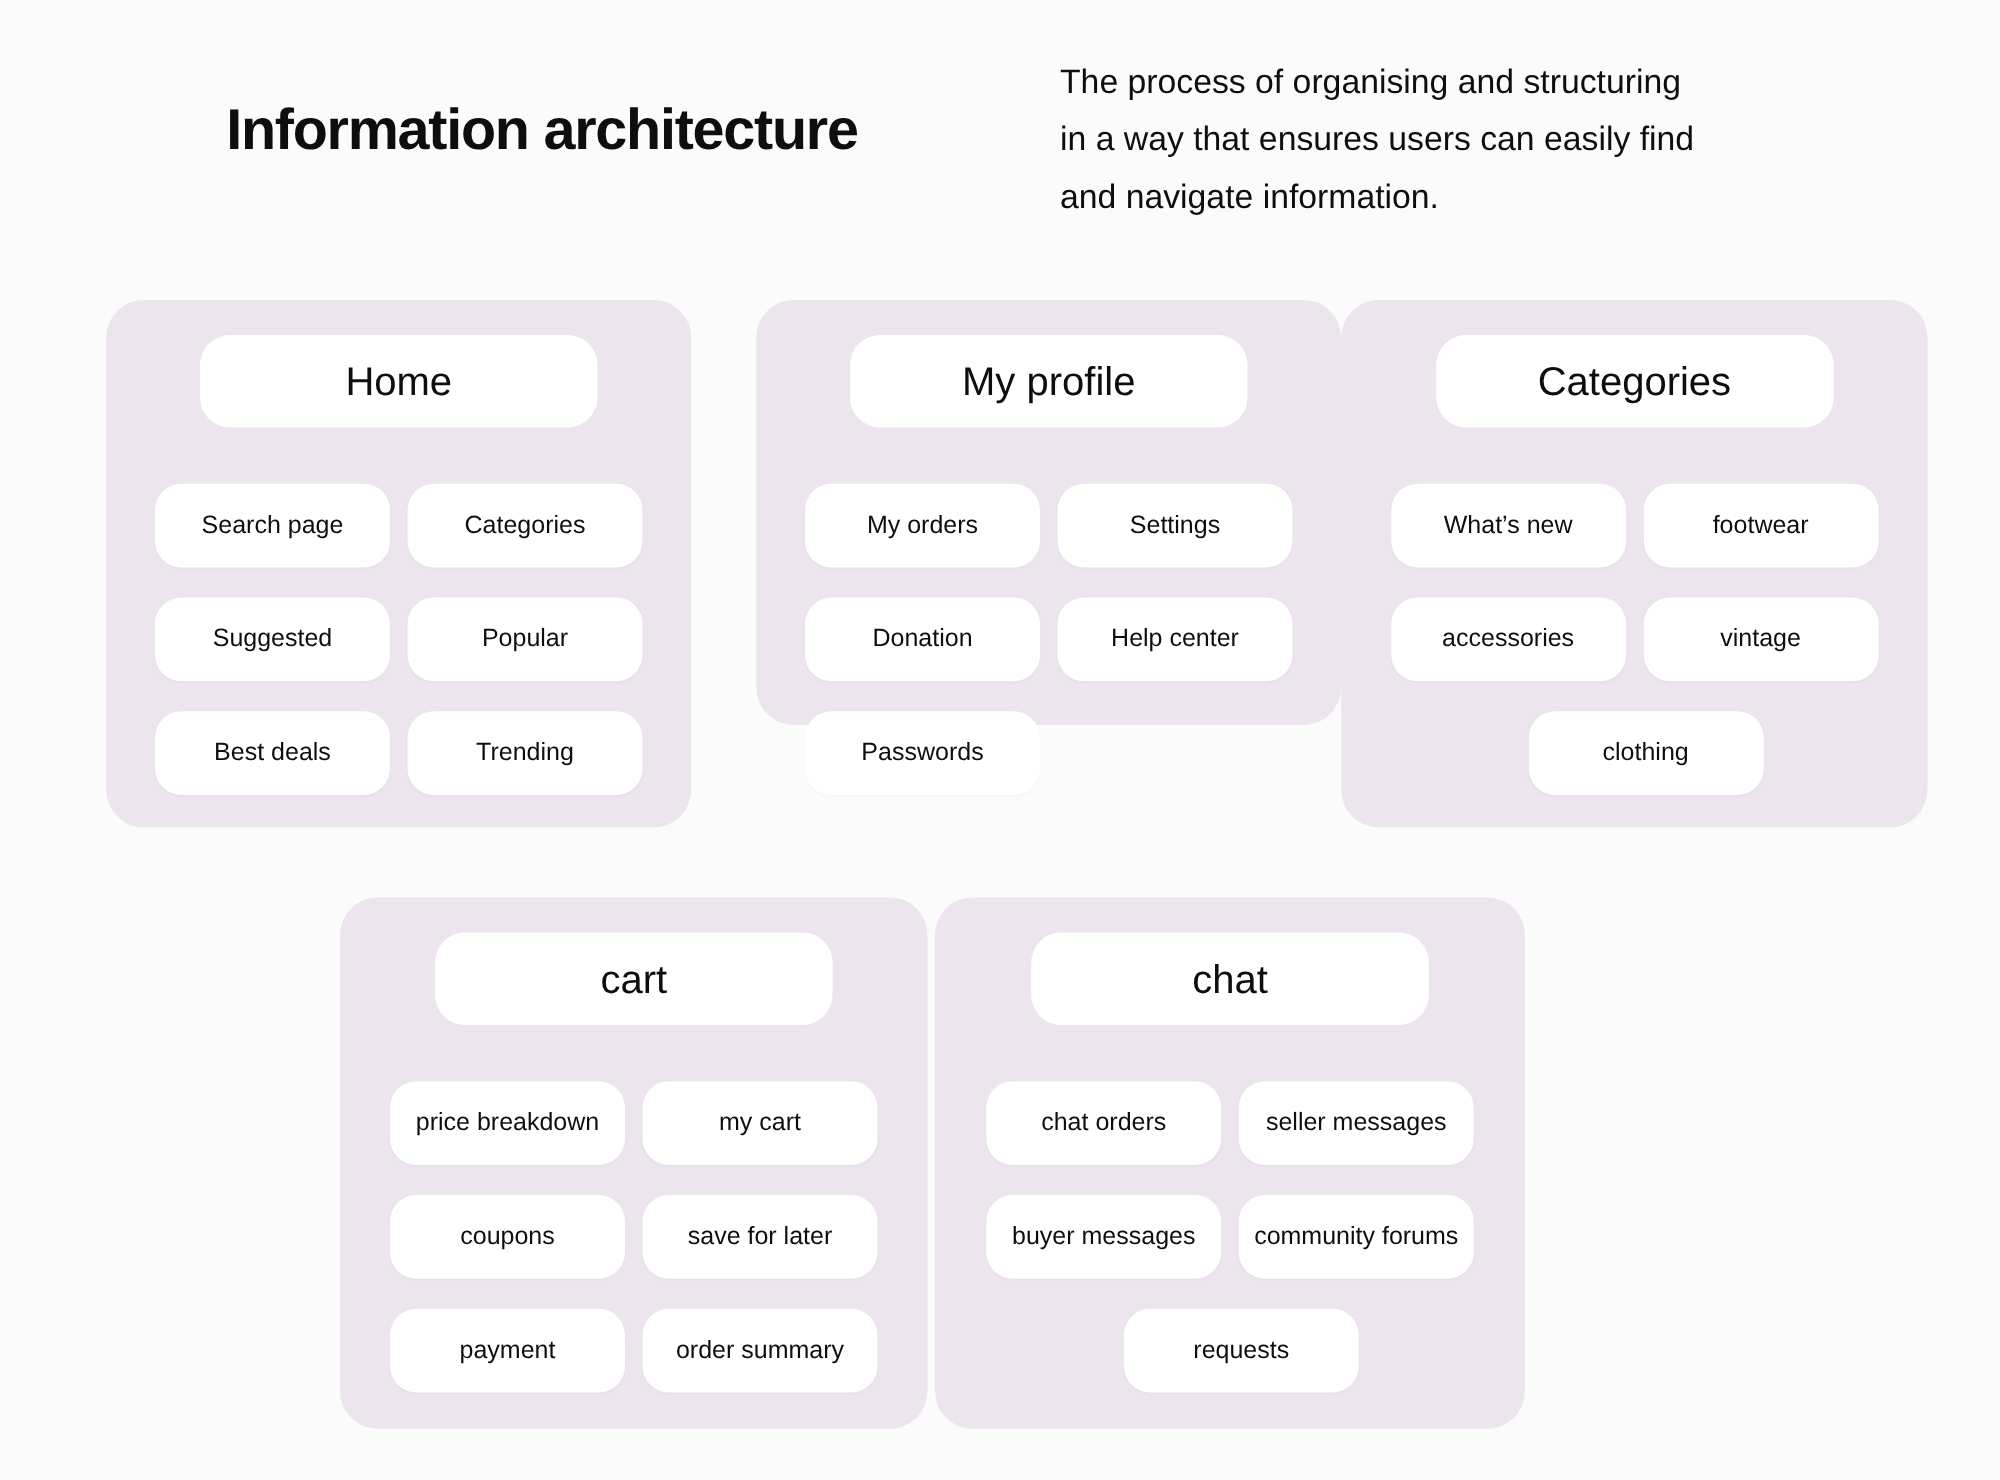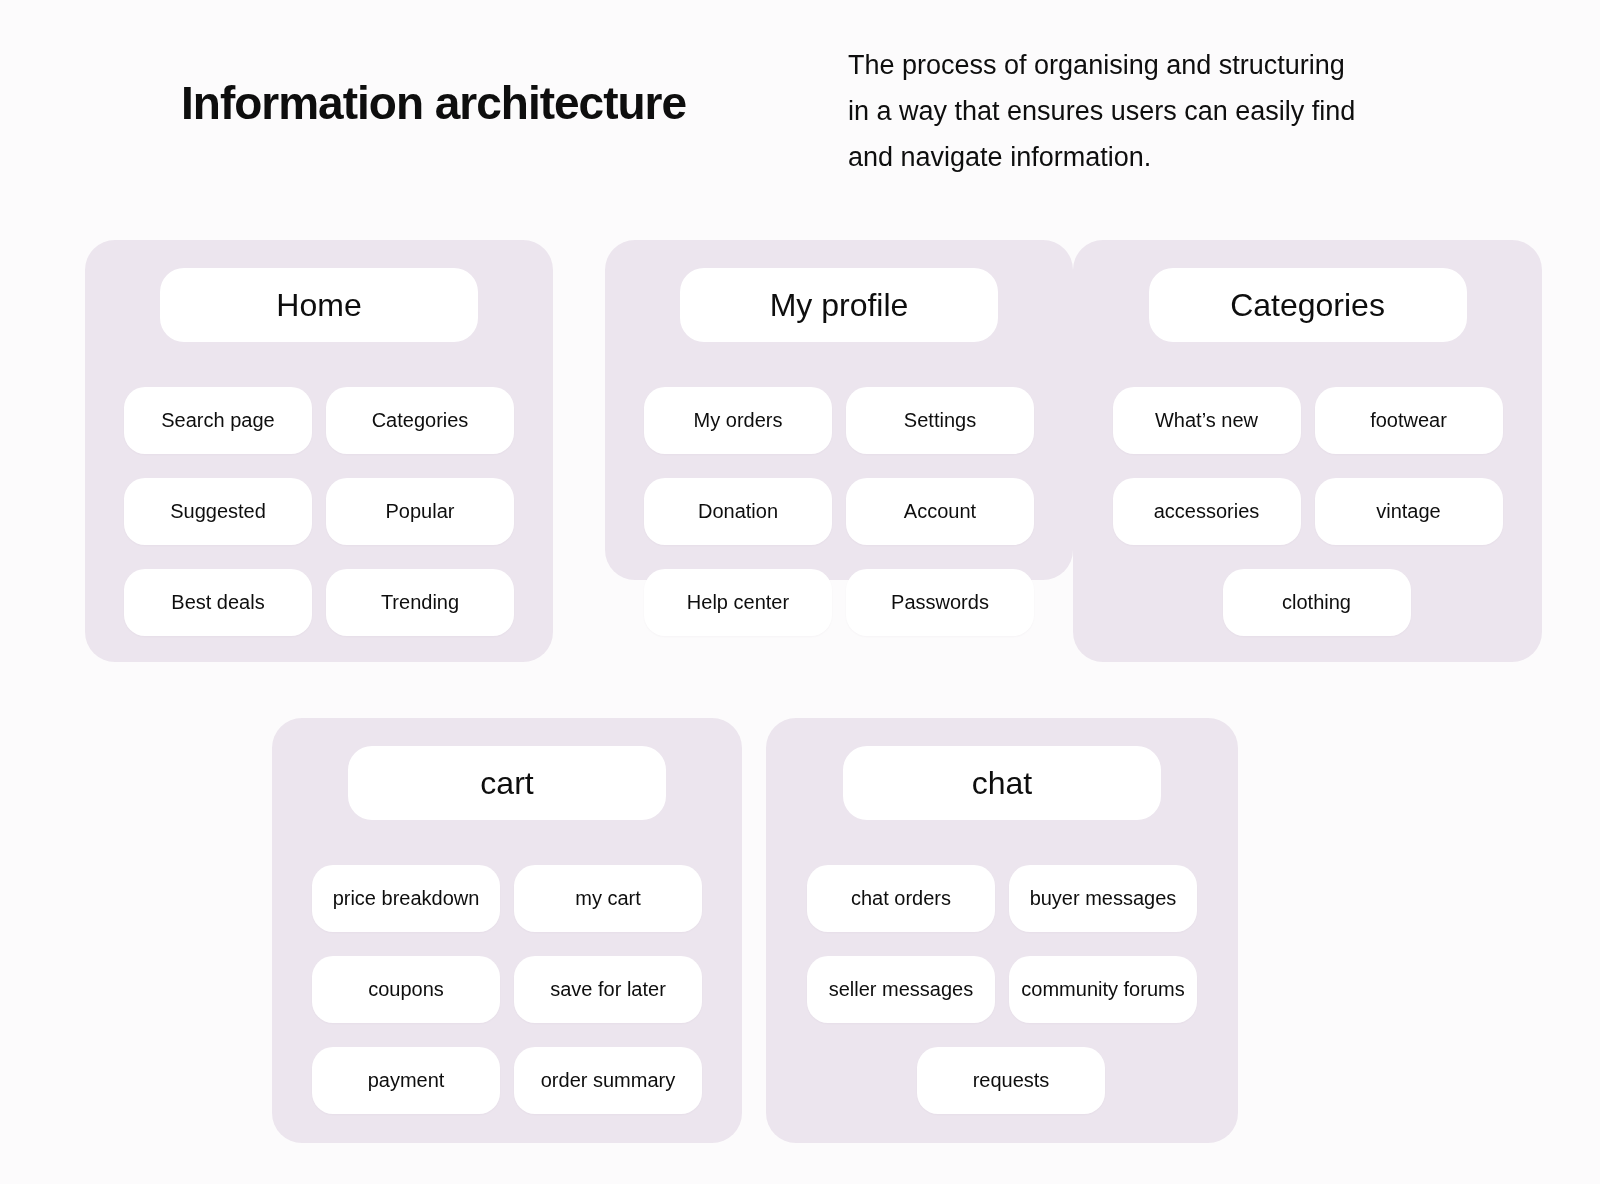--- a/index.html
+++ b/index.html
@@ -64,21 +64,21 @@
     grid-column:1 / -1;
     justify-self:center;
     width:188px;
     margin-left:18px;
   }
 
   #card-home      {left:85px;  top:240px; width:468px; height:422px;}
   #card-profile   {left:577px; top:240px; width:468px; height:340px;margin-left:28px;}
   #card-categories{left:1073px;top:240px; width:469px; height:422px;}
   #card-cart      {left:272px; top:718px; width:470px; height:425px;}
-  #card-chat      {left:766px; top:718px; width:472px; height:425px;}
+  #card-chat      {left:748px; top:718px; width:472px; height:425px;}
 </style>
 </head>
 <body>
 
 <div class="canvas">
 
   <h1 class="page-title">Information architecture</h1>
 
   <p class="page-desc">
     <span>The process of organising and structuring</span>
@@ -97,21 +97,20 @@
       <div class="pill">Trending</div>
     </div>
   </section>
 
   <section class="card" id="card-profile">
     <div class="card-title">My profile</div>
     <div class="pills">
       <div class="pill">My orders</div>
       <div class="pill">Settings</div>
       <div class="pill">Donation</div>
-      <div class="pill">Account</div>
       <div class="pill">Help center</div>
       <div class="pill">Passwords</div>
     </div>
   </section>
 
   <section class="card" id="card-categories">
     <div class="card-title">Categories</div>
     <div class="pills">
       <div class="pill">What’s new</div>
       <div class="pill">footwear</div>
@@ -130,20 +129,20 @@
       <div class="pill">save for later</div>
       <div class="pill">payment</div>
       <div class="pill">order summary</div>
     </div>
   </section>
 
   <section class="card" id="card-chat">
     <div class="card-title">chat</div>
     <div class="pills">
       <div class="pill">chat orders</div>
+      <div class="pill">seller messages</div>
       <div class="pill">buyer messages</div>
-      <div class="pill">seller messages</div>
       <div class="pill">community forums</div>
       <div class="pill span">requests</div>
     </div>
   </section>
 
 </div>
 
 </body></html>

